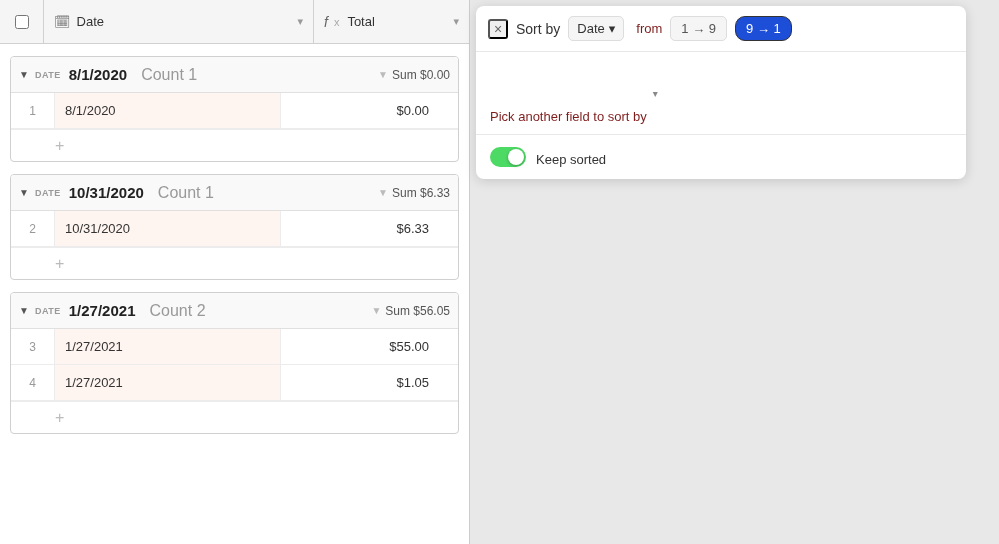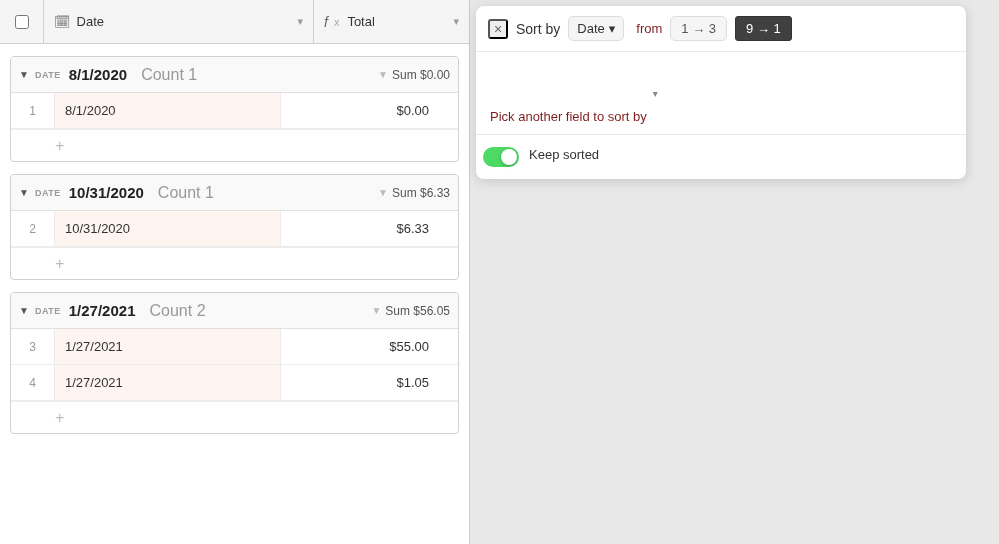--- a/index.html
+++ b/index.html
@@ -260,23 +260,23 @@
       background: #f5f5f5;
       border: 1px solid #ddd;
       border-radius: 5px;
       padding: 4px 10px;
       font-size: 13px;
       color: #555;
       cursor: pointer;
     }
 
     .sort-order-desc {
-      background: #404040;
+      background: #1d4ed8;
       border: 1px solid #333;
-      border-radius: 3px;
+      border-radius: 10px;
       padding: 4px 10px;
       font-size: 13px;
       color: #fff;
       cursor: pointer;
     }
 
     .sort-add-field-row {
       display: flex;
       align-items: center;
       padding: 10px 14px;
@@ -291,22 +291,22 @@
       margin-top: 47px;
     }
 
     .sort-add-field-chevron {
       font-size: 10px;
       color: #888;
     }
 
     .sort-keep-sorted-row {
       display: flex;
-      align-items: flex-start;
-      padding: 12px 7px;
+      align-items: flex-end;
+      padding: 12px 14px;
       gap: 10px;
     }
 
     
     .toggle-switch {
       position: relative;
       width: 36px;
       height: 20px;
     }
     .toggle-switch input {
@@ -438,21 +438,21 @@
       <button class="sort-close-btn">
         <span>×</span>
       </button>
       <span class="sort-label">Sort by</span>
       <button class="sort-field-btn">
         <span>Date</span>
         <span>▾</span>
       </button>
       <span class="sort-from-label">from</span>
       <button class="sort-order-asc">
-        <span>1 → 3</span>
+        <span>1 → 9</span>
       </button>
       <button class="sort-order-desc">
         <span>9 → 1</span>
       </button>
     </div>
 
     <div class="sort-add-field-row">
       <span class="sort-add-field-text">Pick another field to sort by</span>
       <span class="sort-add-field-chevron">▾</span>
     </div>

